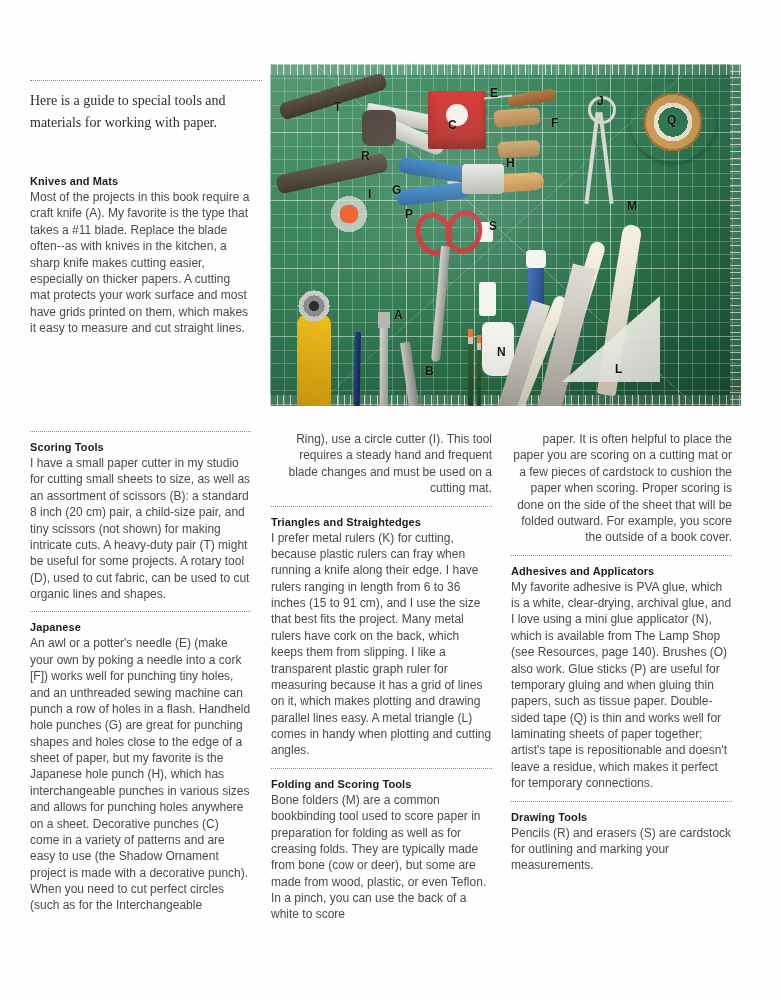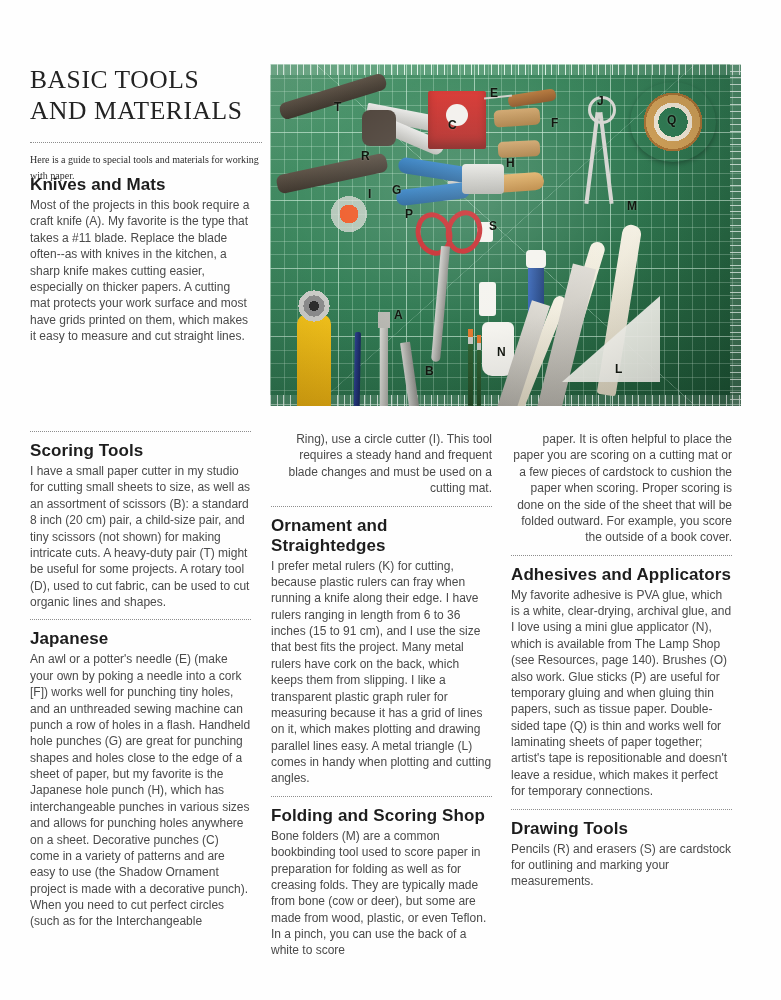--- a/index.html
+++ b/index.html
@@ -43,21 +43,21 @@
     border-top: 1.5px dotted #8d8d8d;
     height: 0;
     margin: 0;
   }
   .title-rule {
     margin-top: 16px;
     margin-bottom: 9px;
   }
   .lede {
     font-family: "Liberation Serif", serif;
-    font-size: 10px;
+    font-size: 14px;
     line-height: 1.55;
     color: #2e2e2e;
     margin: 0;
   }
 
   
   .photo-frame {
     position: absolute;
     left: 270px;
     top: 64px;
@@ -188,21 +188,21 @@
     width: 221px;
   }
   .col-1 { left: 30px; }
   .col-2 { left: 271px; top: 431px; }
   .col-3 { left: 511px; top: 431px; }
   .col-1-lower { left: 30px; top: 431px; }
 
   .sec-head {
     font-family: "Liberation Sans", sans-serif;
     font-weight: 700;
-    font-size: 17px;
+    font-size: 11px;
     color: #1d1d1d;
     margin: 0 0 2px 0;
     letter-spacing: .1px;
   }
   .body-text {
     font-family: "Liberation Sans", sans-serif;
     font-size: 12px;
     line-height: 1.365;
     color: #4a4a4a;
     margin: 0;
@@ -212,24 +212,20 @@
   .sec .dotted-rule { margin: 9px 0 9px 0; }
 
   .continued { margin: 0 0 9px 0; text-align: right; }
 </style>
 </head>
 <body>
 
 <div class="page">
 
   <div class="title-block">
-    <h1 class="page-title">
-      <span>BASIC TOOLS</span><br>
-      <span>AND MATERIALS</span>
-    </h1>
     <div class="dotted-rule title-rule"></div>
     <p class="lede">Here is a guide to special tools and materials for working with paper.</p>
   </div>
 
   <div class="photo-frame">
     <div class="mat"></div>
     <div class="mat-grid"></div>
     <div class="mat-diag"></div>
     <div class="mat-ruler-top"></div>
     <div class="mat-ruler-bottom"></div>
@@ -347,26 +343,26 @@
     <div class="sec">
       <h2 class="sec-head">Japanese</h2>
       <p class="body-text">An awl or a potter's needle (E) (make your own by poking a needle into a cork [F]) works well for punching tiny holes, and an unthreaded sewing machine can punch a row of holes in a flash. Handheld hole punches (G) are great for punching shapes and holes close to the edge of a sheet of paper, but my favorite is the Japanese hole punch (H), which has interchangeable punches in various sizes and allows for punching holes anywhere on a sheet. Decorative punches (C) come in a variety of patterns and are easy to use (the Shadow Ornament project is made with a decorative punch). When you need to cut perfect circles (such as for the Interchangeable</p>
     </div>
   </div>
 
   <div class="col col-2">
     <p class="body-text continued">Ring), use a circle cutter (I). This tool requires a steady hand and frequent blade changes and must be used on a cutting mat.</p>
     <div class="dotted-rule" style="margin-bottom:9px;"></div>
     <div class="sec">
-      <h2 class="sec-head">Ornament and Straightedges</h2>
+      <h2 class="sec-head">Triangles and Straightedges</h2>
       <p class="body-text">I prefer metal rulers (K) for cutting, because plastic rulers can fray when running a knife along their edge. I have rulers ranging in length from 6 to 36 inches (15 to 91 cm), and I use the size that best fits the project. Many metal rulers have cork on the back, which keeps them from slipping. I like a transparent plastic graph ruler for measuring because it has a grid of lines on it, which makes plotting and drawing parallel lines easy. A metal triangle (L) comes in handy when plotting and cutting angles.</p>
       <div class="dotted-rule"></div>
     </div>
     <div class="sec">
-      <h2 class="sec-head">Folding and Scoring Shop</h2>
+      <h2 class="sec-head">Folding and Scoring Tools</h2>
       <p class="body-text">Bone folders (M) are a common bookbinding tool used to score paper in preparation for folding as well as for creasing folds. They are typically made from bone (cow or deer), but some are made from wood, plastic, or even Teflon. In a pinch, you can use the back of a white to score</p>
     </div>
   </div>
 
   <div class="col col-3">
     <p class="body-text continued">paper. It is often helpful to place the paper you are scoring on a cutting mat or a few pieces of cardstock to cushion the paper when scoring. Proper scoring is done on the side of the sheet that will be folded outward. For example, you score the outside of a book cover.</p>
     <div class="dotted-rule" style="margin-bottom:9px;"></div>
     <div class="sec">
       <h2 class="sec-head">Adhesives and Applicators</h2>
       <p class="body-text">My favorite adhesive is PVA glue, which is a white, clear-drying, archival glue, and I love using a mini glue applicator (N), which is available from The Lamp Shop (see Resources, page 140). Brushes (O) also work. Glue sticks (P) are useful for temporary gluing and when gluing thin papers, such as tissue paper. Double-sided tape (Q) is thin and works well for laminating sheets of paper together; artist's tape is repositionable and doesn't leave a residue, which makes it perfect for temporary connections.</p>

